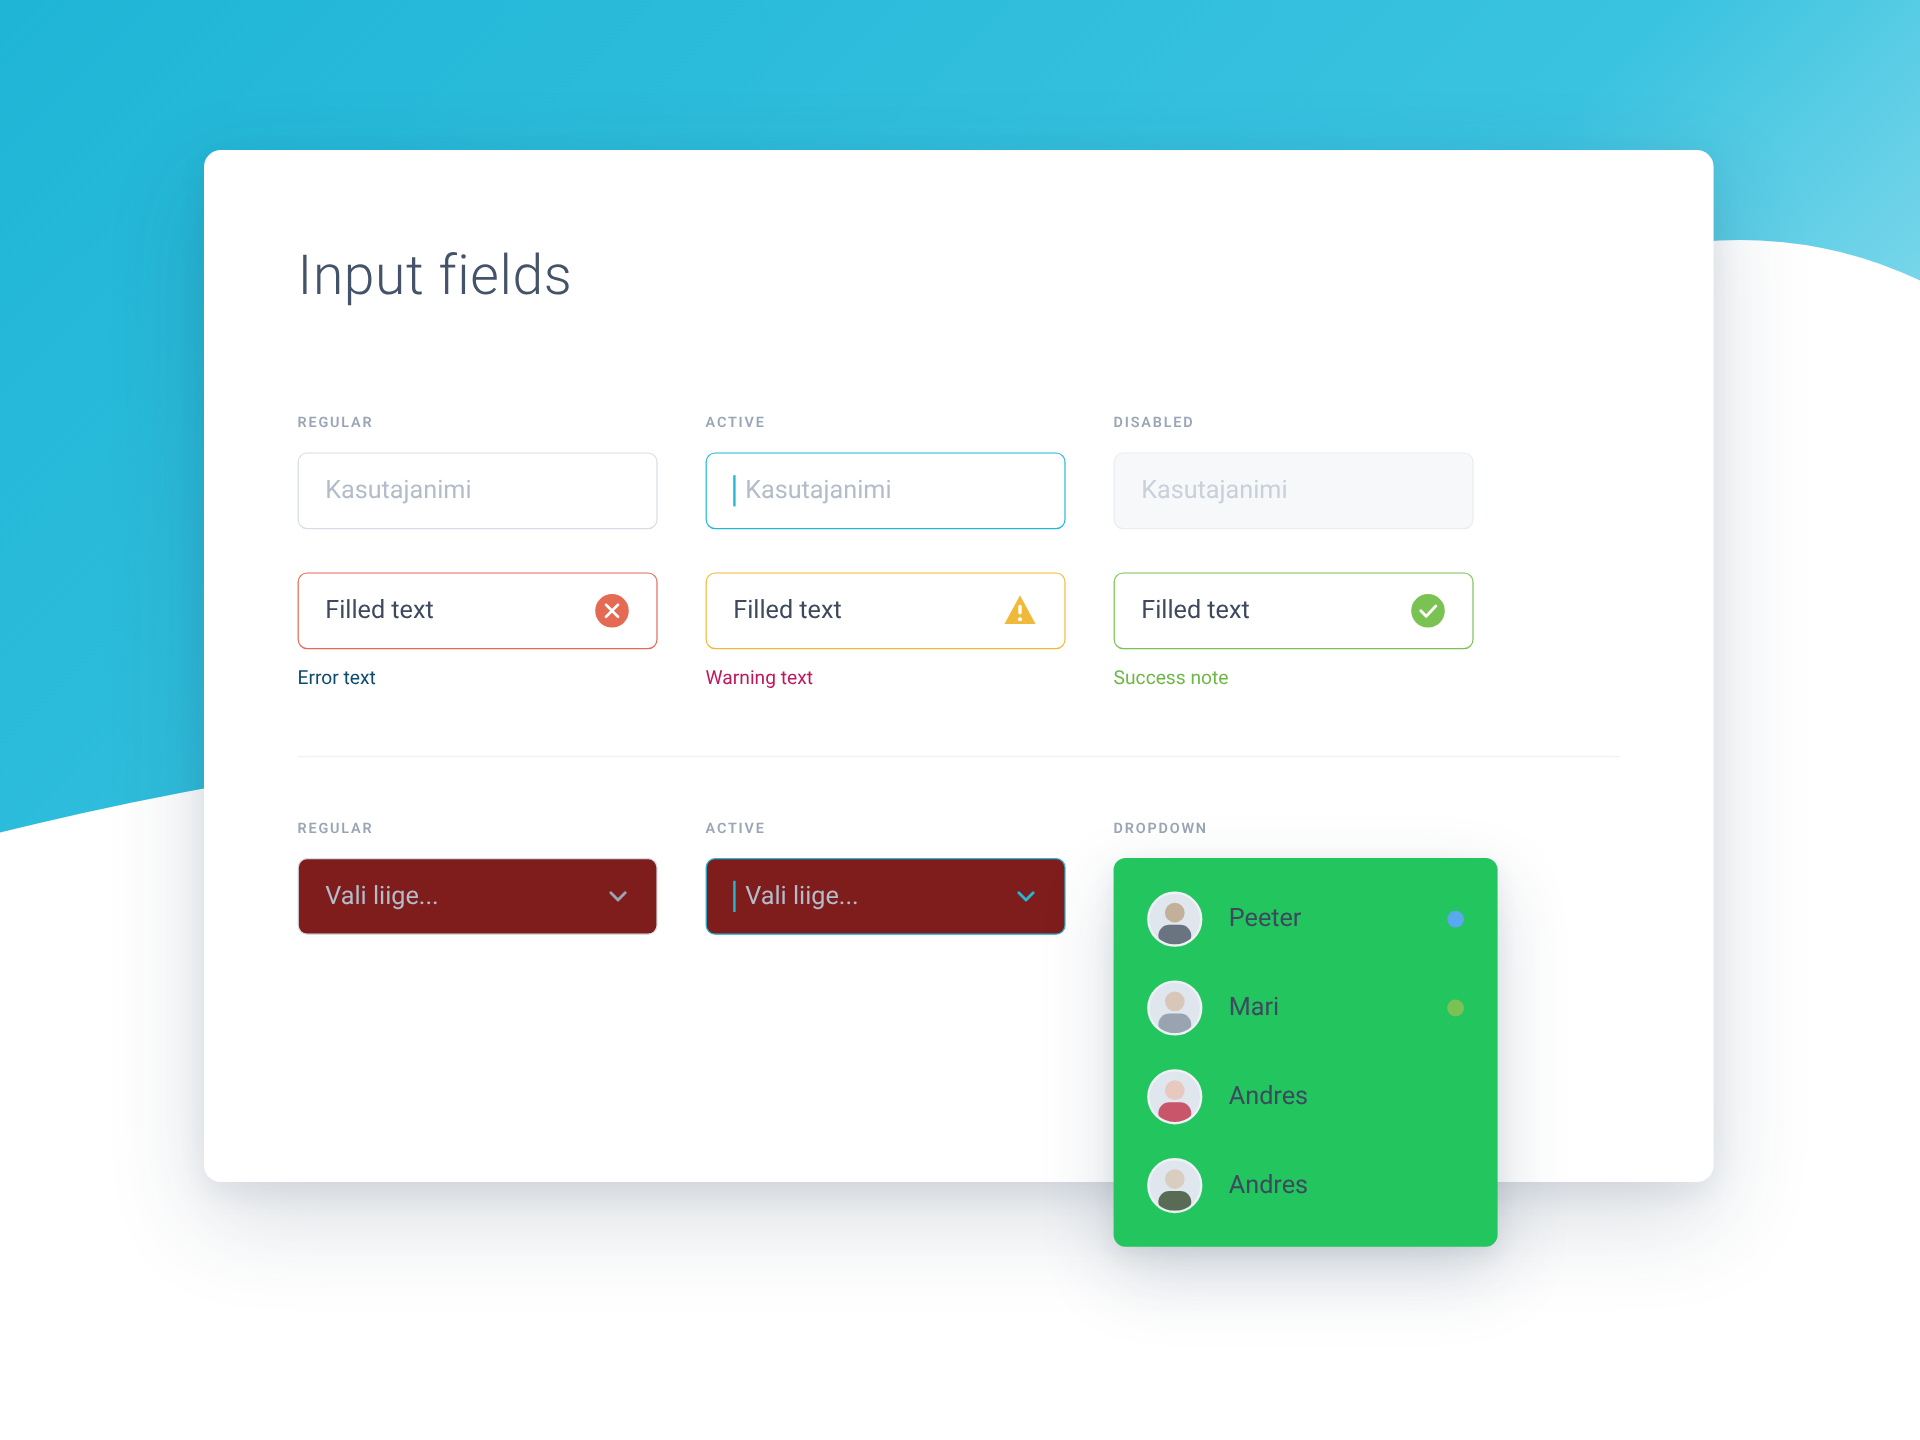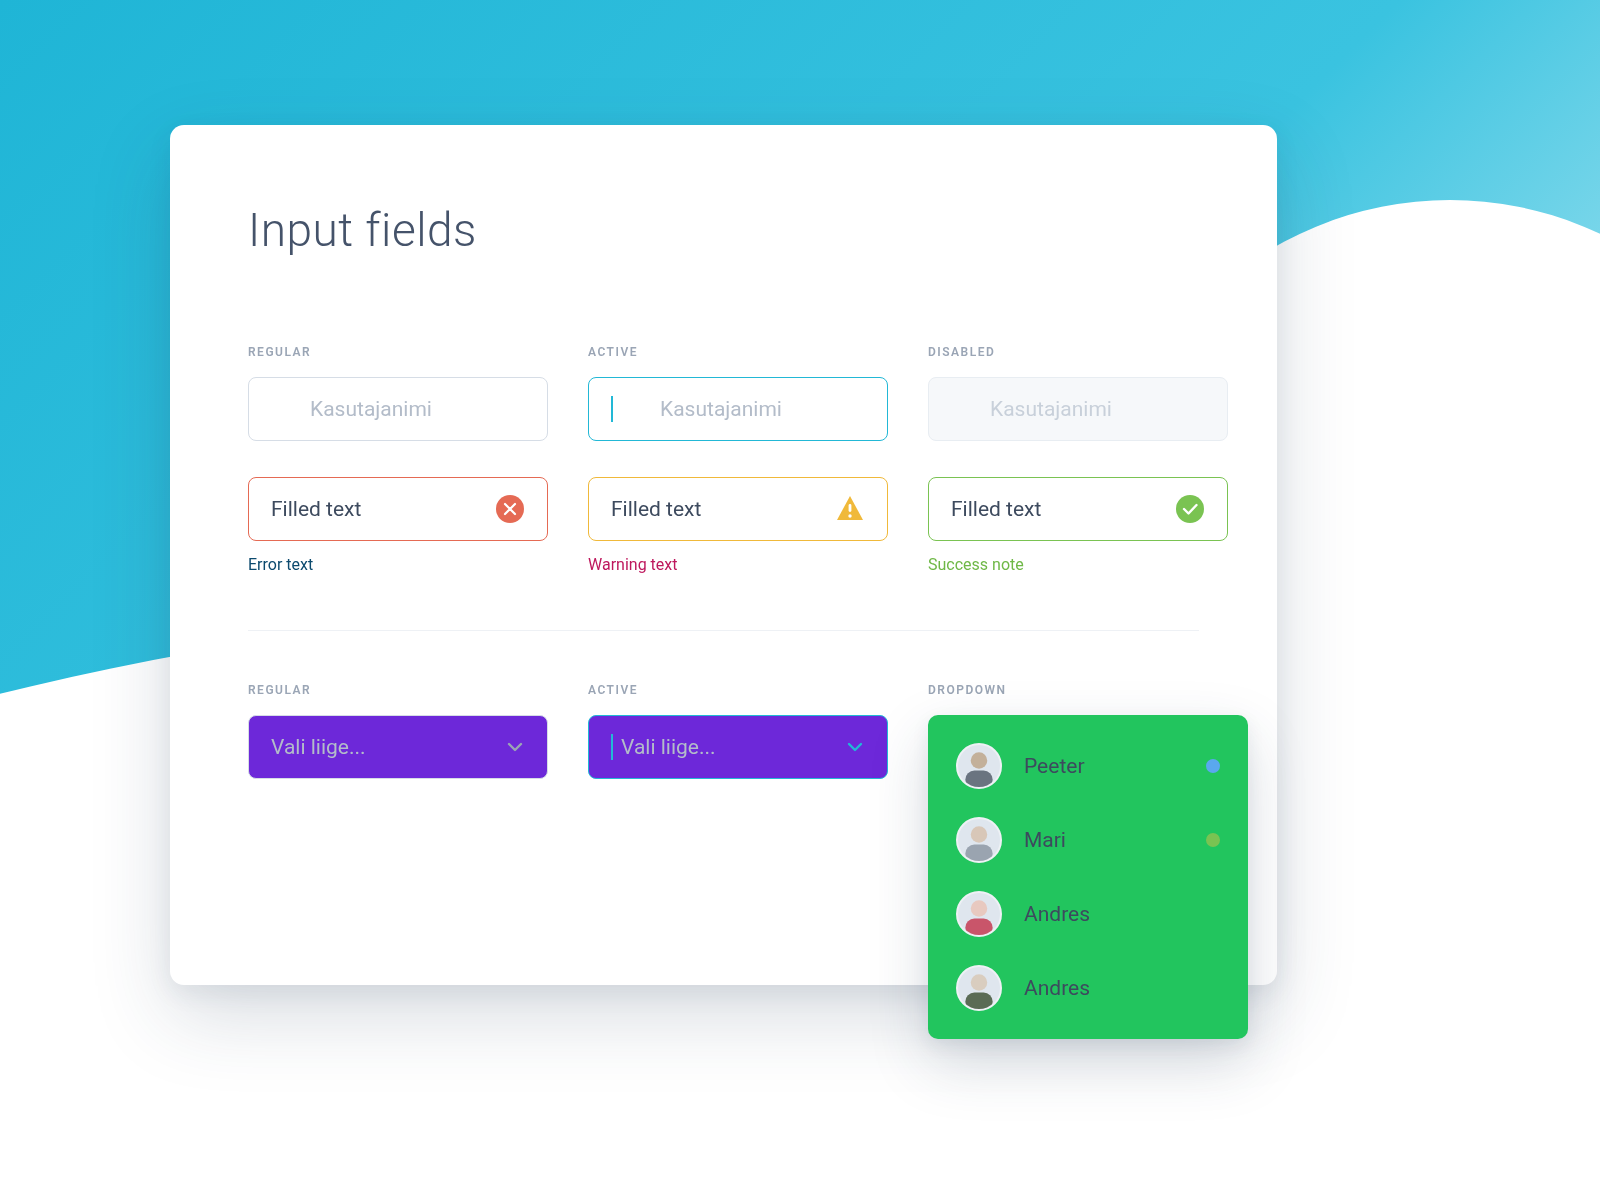--- a/index.html
+++ b/index.html
@@ -22,21 +22,21 @@
     width: 700px;
     height: 700px;
     background: #fff;
     border-radius: 50%;
   }
 
   .card {
     position: absolute;
     left: 170px;
     top: 125px;
-    width: 1107px;
+    width: 1258px;
     height: 860px;
     background: #ffffff;
     border-radius: 14px;
     box-shadow: 0 30px 80px rgba(40, 60, 90, 0.18), 0 8px 24px rgba(40,60,90,0.08);
     padding: 78px 78px 0 78px;
   }
 
   .title {
     font-size: 46px;
     font-weight: 300;
@@ -69,21 +69,21 @@
     border: 1.5px solid #d6dde6;
     display: flex;
     align-items: center;
     padding: 0 22px;
     font-size: 21px;
     color: #9aa5b5;
     background: #fff;
     position: relative;
   }
   .input .val { color: #3d4a5e; }
-  .input .ph { color: #b3bcc9; margin-left: 39px; }
+  .input .ph { color: #b3bcc9; }
 
   .input.active { border-color: #22b8d6; }
   .input.active .cursor {
     display:inline-block; width:2px; height:26px; background:#22b8d6;
     margin-right:8px;
   }
   .input.disabled { background:#f6f8fa; border-color:#e8edf2; }
   .input.disabled .ph { color:#c8d0da; }
 
   .input.error   { border-color:#e56a54; }
@@ -101,21 +101,21 @@
   .row2 { margin-bottom: 0px; }
 
   hr.sep {
     border:none; border-top:1px solid #eef1f5;
     margin: 56px 0 52px 0;
   }
 
   .select {
     height:64px; border-radius:8px; border:1.5px solid #d6dde6;
     display:flex; align-items:center; padding:0 22px; font-size:21px;
-    color:#9aa5b5; background:#6d28d9; position:relative;
+    color:#9aa5b5; background:#7f1d1d; position:relative;
   }
   .select .ph { color:#b3bcc9; }
   .select .chev { margin-left:auto; }
   .select.active { border-color:#22b8d6; }
   .select.active .chev path { stroke:#22b8d6; }
 
   .dropdown {
     position:absolute;
     left: calc(78px + 340px*2);
     top: calc(78px + 46px + 88px + 34px + 64px + 36px + 64px + 14px + 24px + 56px + 52px + 34px);

